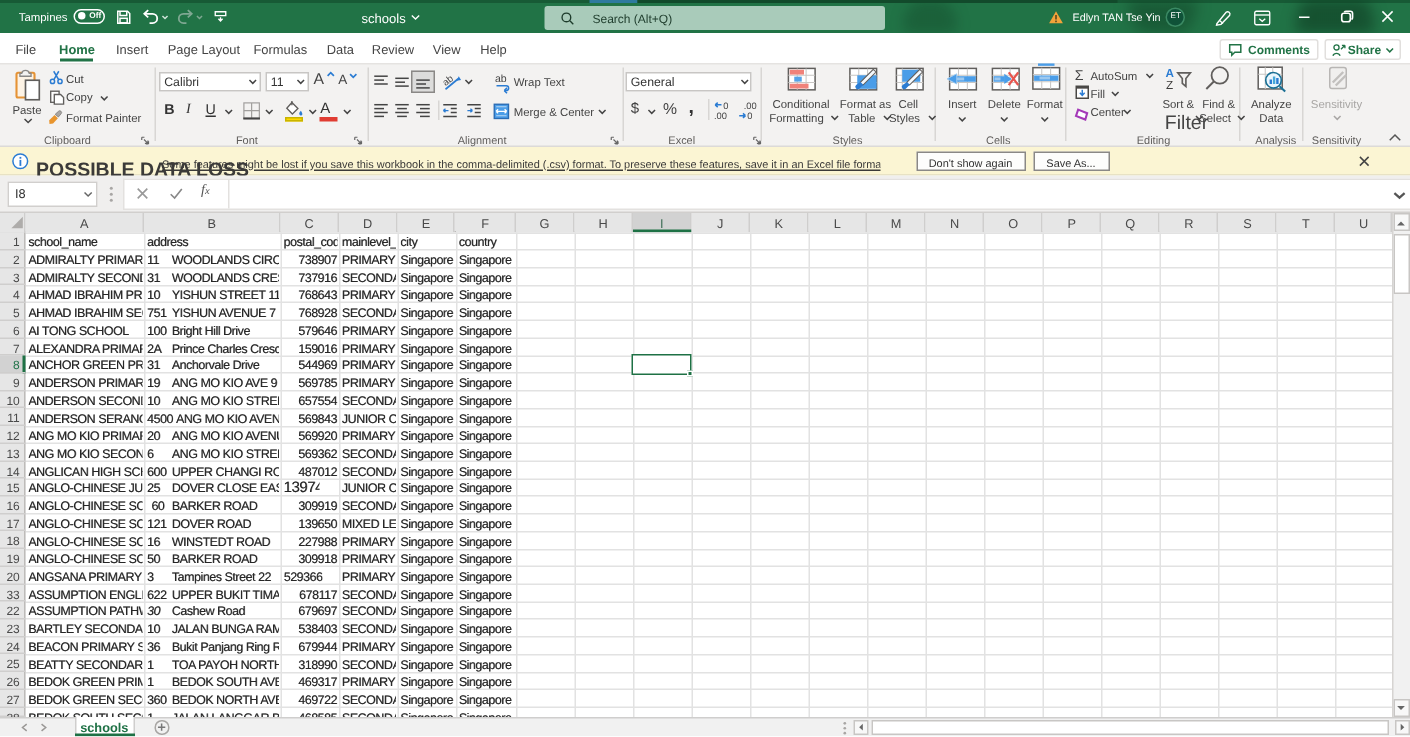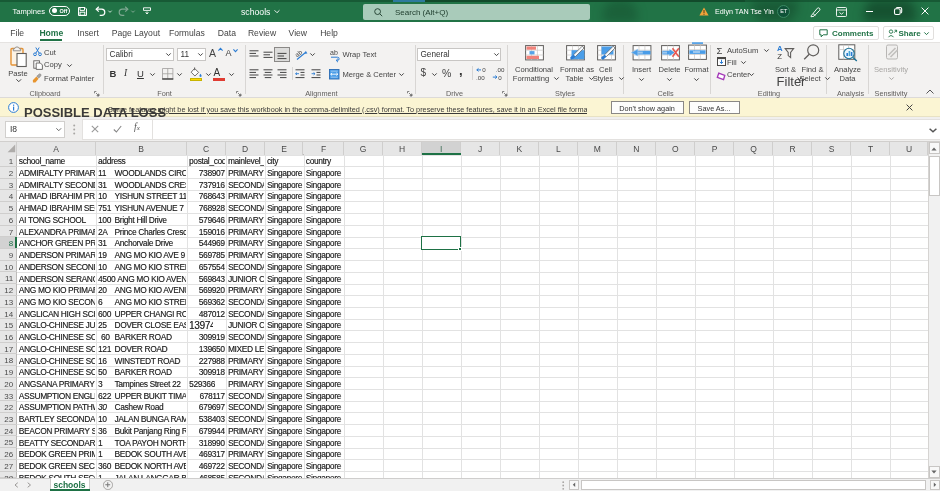--- a/index.html
+++ b/index.html
@@ -103,21 +103,21 @@
 <div style="position:absolute;left:245px;top:45px;width:1px;height:49px;background:#d8d6d4;"></div>
 <div style="position:absolute;left:415px;top:45px;width:1px;height:49px;background:#d8d6d4;"></div>
 <div style="position:absolute;left:507px;top:45px;width:1px;height:49px;background:#d8d6d4;"></div>
 <div style="position:absolute;left:623px;top:45px;width:1px;height:49px;background:#d8d6d4;"></div>
 <div style="position:absolute;left:710px;top:45px;width:1px;height:49px;background:#d8d6d4;"></div>
 <div style="position:absolute;left:826px;top:45px;width:1px;height:49px;background:#d8d6d4;"></div>
 <div style="position:absolute;left:868px;top:45px;width:1px;height:49px;background:#d8d6d4;"></div>
 <div style="position:absolute;left:45px;top:89px;transform:translateX(-50%);font-size:7.3px;color:#605e5c;font-weight:normal;white-space:pre;">Clipboard</div>
 <div style="position:absolute;left:164.6px;top:88.5px;transform:translateX(-50%);font-size:7.3px;color:#605e5c;font-weight:normal;white-space:pre;">Font</div>
 <div style="position:absolute;left:321.4px;top:88.5px;transform:translateX(-50%);font-size:7.3px;color:#605e5c;font-weight:normal;white-space:pre;">Alignment</div>
-<div style="position:absolute;left:454.5px;top:88.5px;transform:translateX(-50%);font-size:7.3px;color:#605e5c;font-weight:normal;white-space:pre;">Drive</div>
+<div style="position:absolute;left:454.5px;top:88.5px;transform:translateX(-50%);font-size:7.3px;color:#605e5c;font-weight:normal;white-space:pre;">Excel</div>
 <div style="position:absolute;left:565px;top:88.5px;transform:translateX(-50%);font-size:7.3px;color:#605e5c;font-weight:normal;white-space:pre;">Styles</div>
 <div style="position:absolute;left:665.5px;top:88.5px;transform:translateX(-50%);font-size:7.3px;color:#605e5c;font-weight:normal;white-space:pre;">Cells</div>
 <div style="position:absolute;left:769px;top:88.5px;transform:translateX(-50%);font-size:7.3px;color:#605e5c;font-weight:normal;white-space:pre;">Editing</div>
 <div style="position:absolute;left:850.5px;top:88.5px;transform:translateX(-50%);font-size:7.3px;color:#605e5c;font-weight:normal;white-space:pre;">Analysis</div>
 <div style="position:absolute;left:891px;top:88.5px;transform:translateX(-50%);font-size:7.3px;color:#605e5c;font-weight:normal;white-space:pre;">Sensitivity</div>
 <svg style="position:absolute;left:93.5px;top:90.5px;overflow:visible" width="5.5" height="5.5" viewBox="0 0 5.5 5.5">
       <path d="M0.5 0.5 h1.8 M0.5 0.5 v1.8 M5 5 v-1.8 M5 5 h-1.8 M2 2 l2.6 2.6 M4.6 2.6 v2 h-2" stroke="#666" fill="none" stroke-width="0.8"></path>
     </svg>
 <svg style="position:absolute;left:235.5px;top:90.5px;overflow:visible" width="5.5" height="5.5" viewBox="0 0 5.5 5.5">
       <path d="M0.5 0.5 h1.8 M0.5 0.5 v1.8 M5 5 v-1.8 M5 5 h-1.8 M2 2 l2.6 2.6 M4.6 2.6 v2 h-2" stroke="#666" fill="none" stroke-width="0.8"></path>

